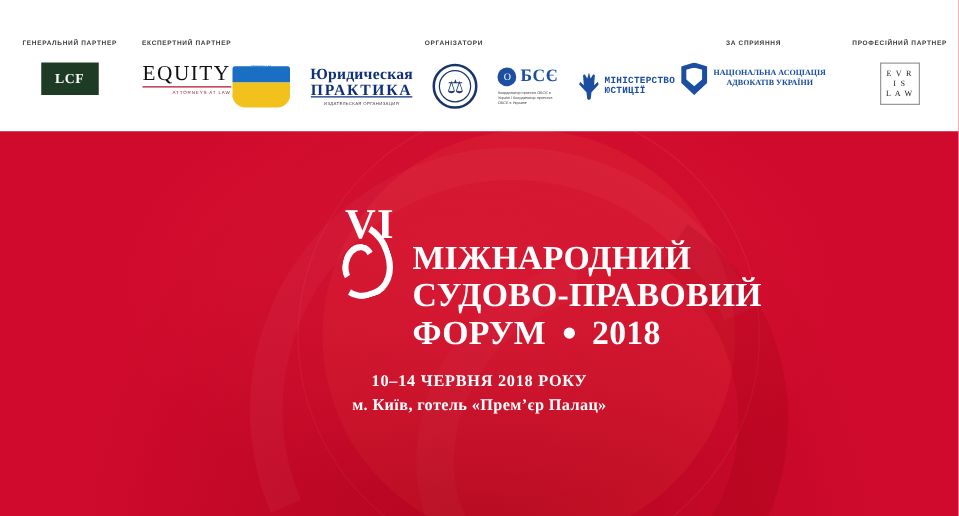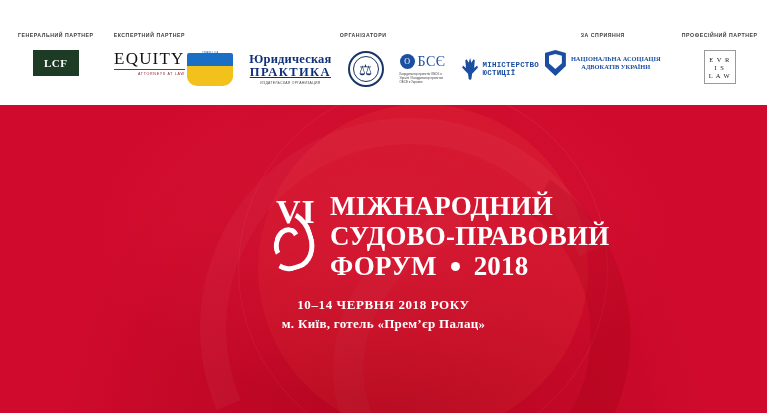--- a/index.html
+++ b/index.html
@@ -163,21 +163,21 @@
   .obce { text-align: left; }
   .obce .row { display: flex; align-items: center; gap: 3px; }
   .obce .dot {
     width: 15px; height: 15px; border-radius: 50%;
     background: #1c4fa0; color: #fff; font-size: 8px;
     display: flex; align-items: center; justify-content: center;
     font-family: "Liberation Serif", serif;
   }
   .obce .word {
     font-family: "Liberation Serif", serif;
-    font-size: 14px; color: #1c4fa0; font-weight: normal; letter-spacing: 0.5px;
+    font-size: 14px; color: #1c4fa0; font-weight: bold; letter-spacing: 0.5px;
   }
   .obce .sub { font-size: 3px; color: #444; line-height: 4.2px; margin-top: 2px; max-width: 96px; }
 
   .minjust { display: flex; align-items: center; gap: 4px; }
   .minjust .tryzub {
     width: 17px; height: 22px;
     background: #1b4ea0;
     clip-path: polygon(50% 0%, 58% 22%, 70% 6%, 78% 10%, 74% 46%, 92% 34%, 96% 44%, 62% 72%, 58% 96%, 50% 100%, 42% 96%, 38% 72%, 4% 44%, 8% 34%, 26% 46%, 22% 10%, 30% 6%, 42% 22%);
   }
   .minjust .txt {
@@ -214,21 +214,21 @@
     gap: 1px;
     font-family: "Liberation Serif", serif;
     font-size: 6.5px; color: #222; letter-spacing: 1px; line-height: 7px;
   }
 
   
   .hero { position: absolute; left: 0; top: 105px; width: 767px; height: 308px; z-index: 4; }
 
   .emblem {
     position: absolute;
-    left: 258px; top: 92px;
+    left: 258px; top: 60px;
     width: 66px; height: 82px;
     color: #ffffff;
   }
   .emblem .vi {
     position: absolute; left: 18px; top: -2px;
     font-family: "Liberation Serif", serif;
     font-size: 34px; font-weight: bold; letter-spacing: 1px;
     line-height: 34px;
   }
   .emblem .swirl {

